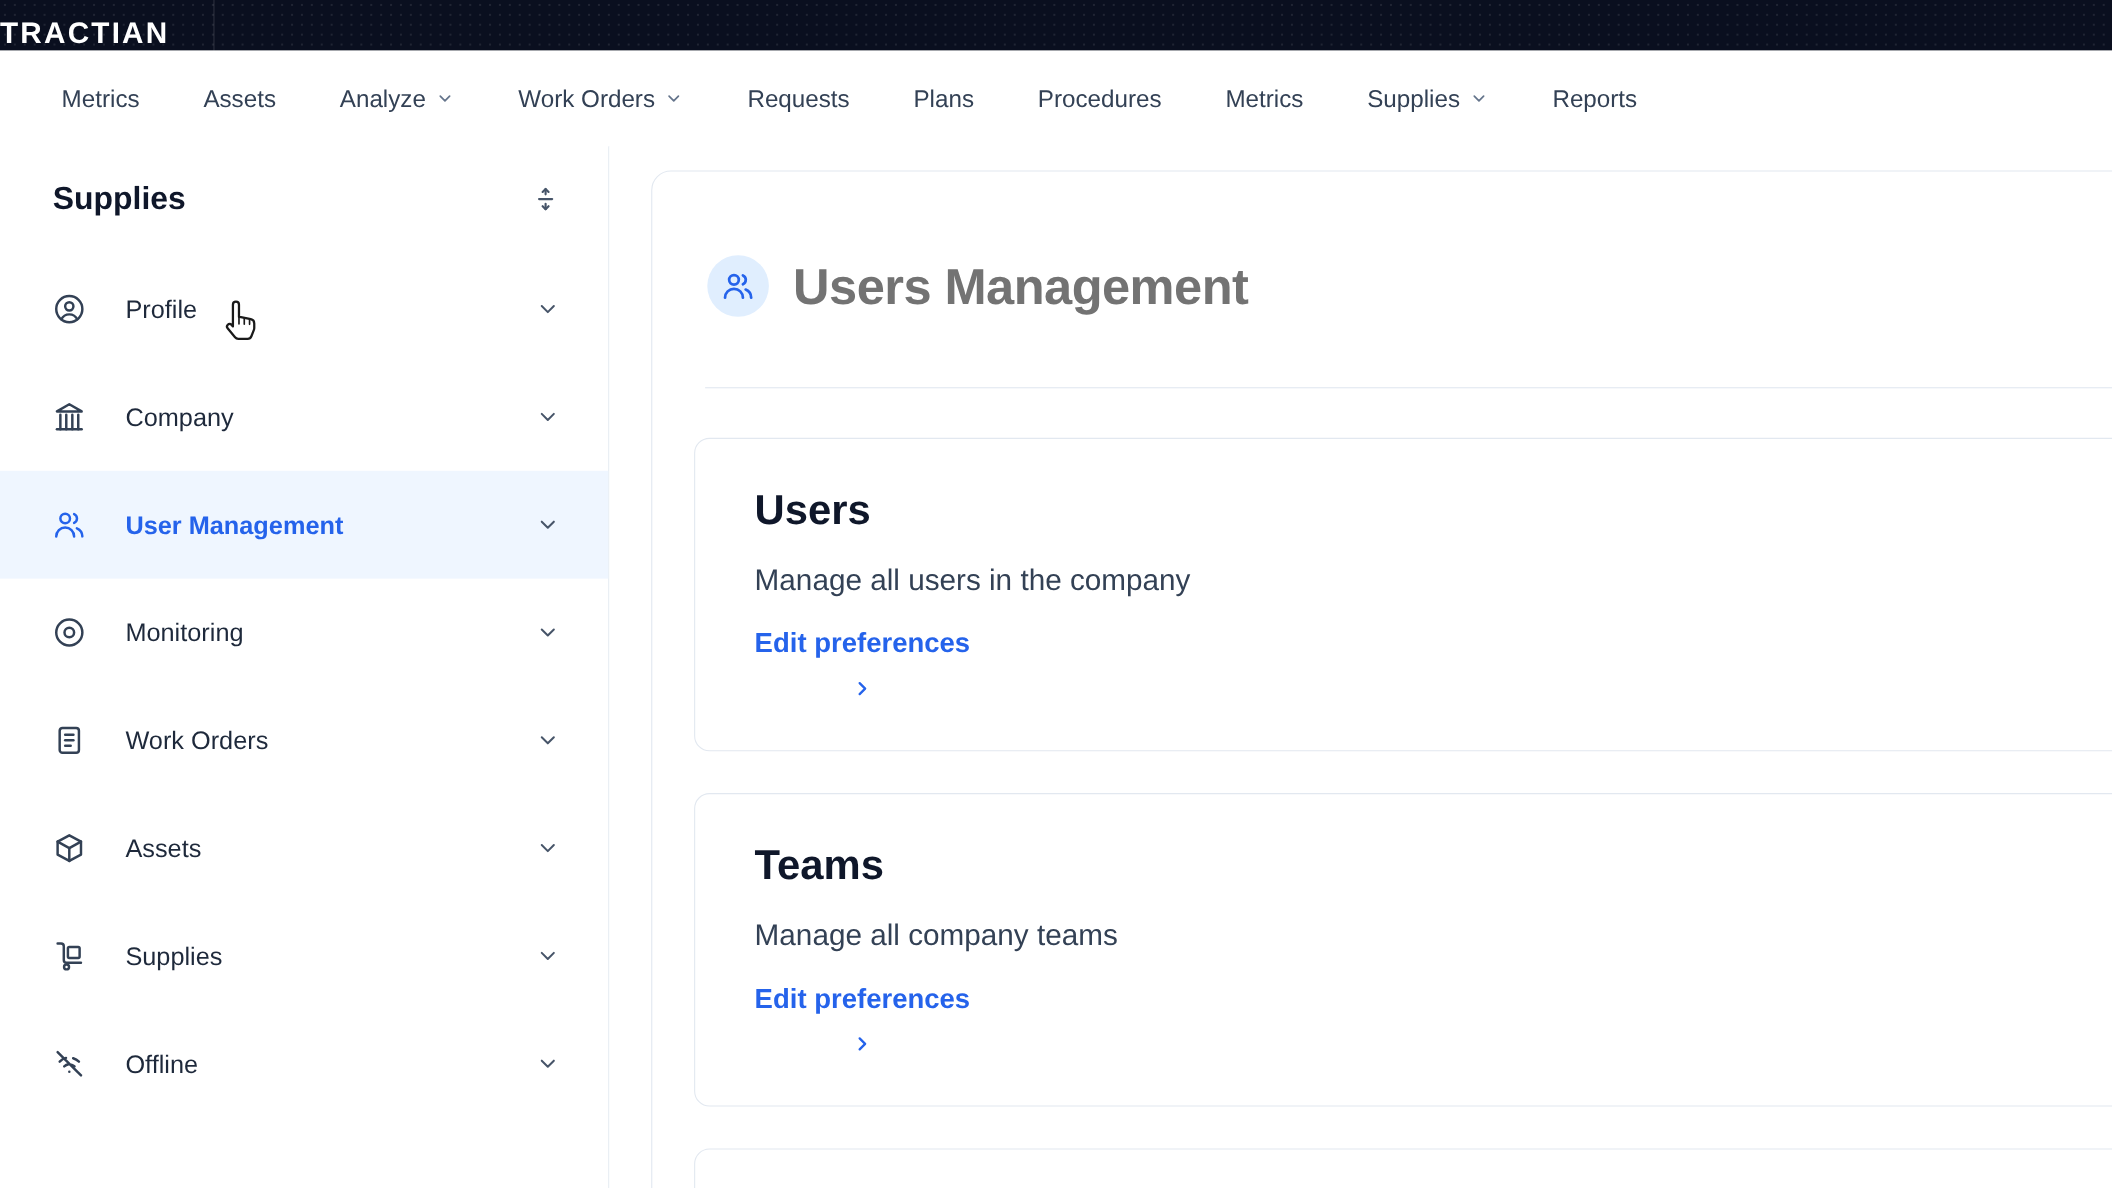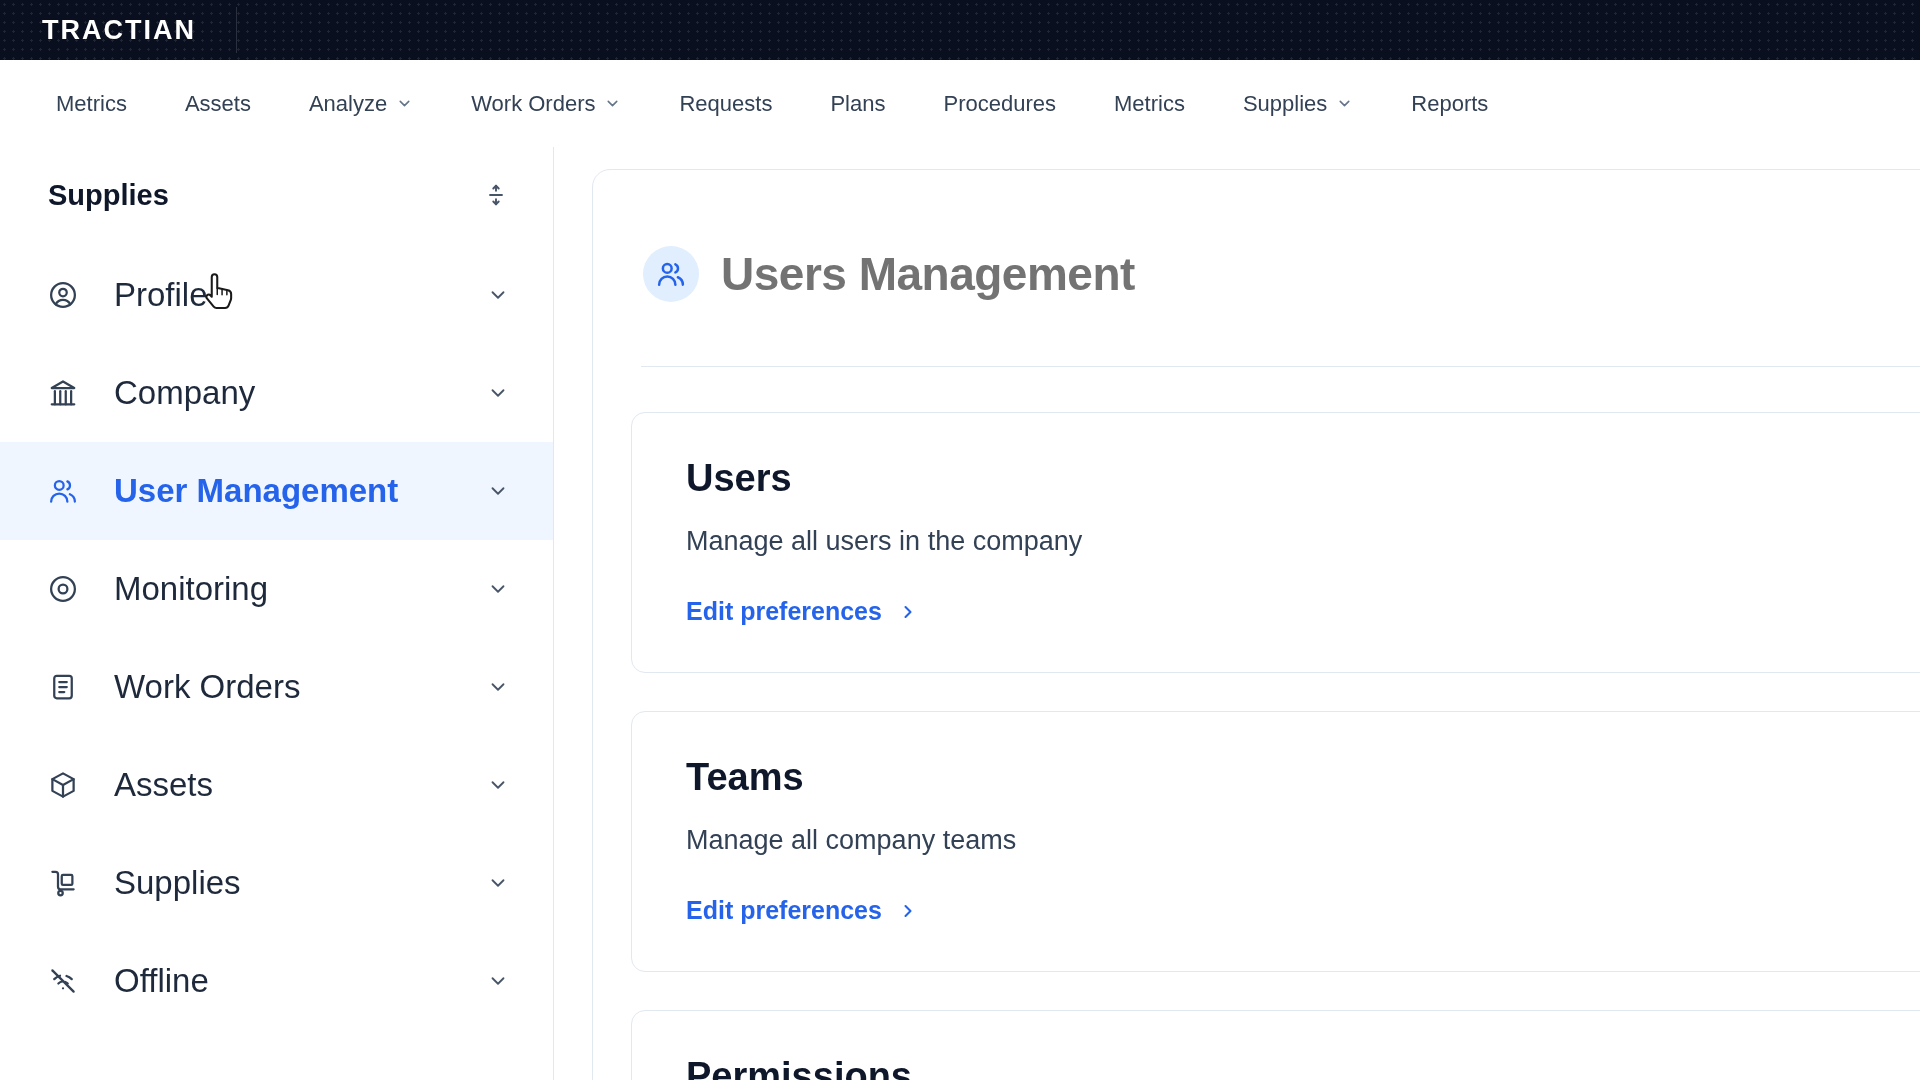--- a/index.html
+++ b/index.html
@@ -5,21 +5,21 @@
   * { box-sizing: border-box; margin: 0; padding: 0; }
   html,body { width:1920px; height:1080px; overflow:hidden; }
   body {
     font-family: "Liberation Sans", "DejaVu Sans", sans-serif;
     background:#ffffff; color:#0f172a; position:relative;
   }
   svg { display:block; }
 
   
   .topbar {
-    height:60px; display:flex; align-items:center; padding-left:42px;
+    height:46px; display:flex; align-items:flex-end; 
     background-color:#0a0f1f;
     background-image: radial-gradient(rgba(255,255,255,0.09) 1px, transparent 1.3px);
     background-size: 9px 9px;
   }
   .brand {
     color:#ffffff; font-size:27px; font-weight:800; letter-spacing:2px;
     font-family:"Liberation Sans", sans-serif;
   }
   .topbar-sep { width:1px; height:46px; background:rgba(255,255,255,0.14); margin-left:40px; }
 
@@ -37,21 +37,21 @@
 
   
   .sidebar { width:554px; flex-shrink:0; border-right:1px solid #e2e8f0; padding-top:18px; background:#fff; }
   .settings-row { height:60px; display:flex; align-items:center; justify-content:space-between; padding:0 44px 0 48px; }
   .settings-title { font-size:29px; font-weight:bold; color:#0f172a; }
   .unfold { cursor:pointer; }
   .unfold svg { width:26px; height:26px; color:#475569; }
   .side-items { margin-top:21px; }
   .side-item { height:98px; display:flex; align-items:center; padding:0 44px 0 48px; cursor:pointer; }
   .side-icon svg { width:30px; height:30px; color:#334155; }
-  .side-label { margin-left:36px; font-size:33px; color:#1e293b; }
+  .side-label { margin-left:36px; font-size:23px; color:#1e293b; }
   .side-chev { margin-left:auto; }
   .side-chev svg { width:22px; height:22px; color:#475569; }
   .side-item.active { background:#eff6ff; }
   .side-item.active .side-icon svg { color:#2563eb; }
   .side-item.active .side-label { color:#2563eb; font-weight:700; }
 
   
   .main { flex:1; position:relative; background:#ffffff; }
   .panel {
     position:absolute; left:38px; top:22px; width:1800px; height:1600px;
@@ -67,22 +67,22 @@
   .header-divider { height:1px; background:#e2e8f0; margin:64px 0 0 48px; }
 
   .cards { margin:45px 0 0 38px; }
   .card {
     width:1700px; border:1px solid #e2e8f0; border-radius:14px;
     padding:44px 54px 46px; margin-bottom:38px; background:#fff;
   }
   .card-title { font-size:38px; font-weight:bold; color:#0f172a; }
   .card-desc { margin-top:26px; font-size:27px; color:#334155; }
   .card-link {
-    margin-top:40px; display:inline-flex; align-items:center; gap:16px;
-    color:#2563eb; font-size:25px; font-weight:bold; cursor:pointer; text-decoration:none;
+    margin-top:28px; display:inline-flex; align-items:center; gap:16px;
+    color:#2563eb; font-size:25px; font-weight:bold; cursor:pointer; text-decoration:none;flex-direction:column;
   }
   .card-link svg { width:20px; height:20px; }
 
   
   .cursor { position:absolute; left:198px; top:268px; width:44px; height:48px; z-index:10; pointer-events:none; }
 </style>
 </head>
 <body>
 
 <header class="topbar">

